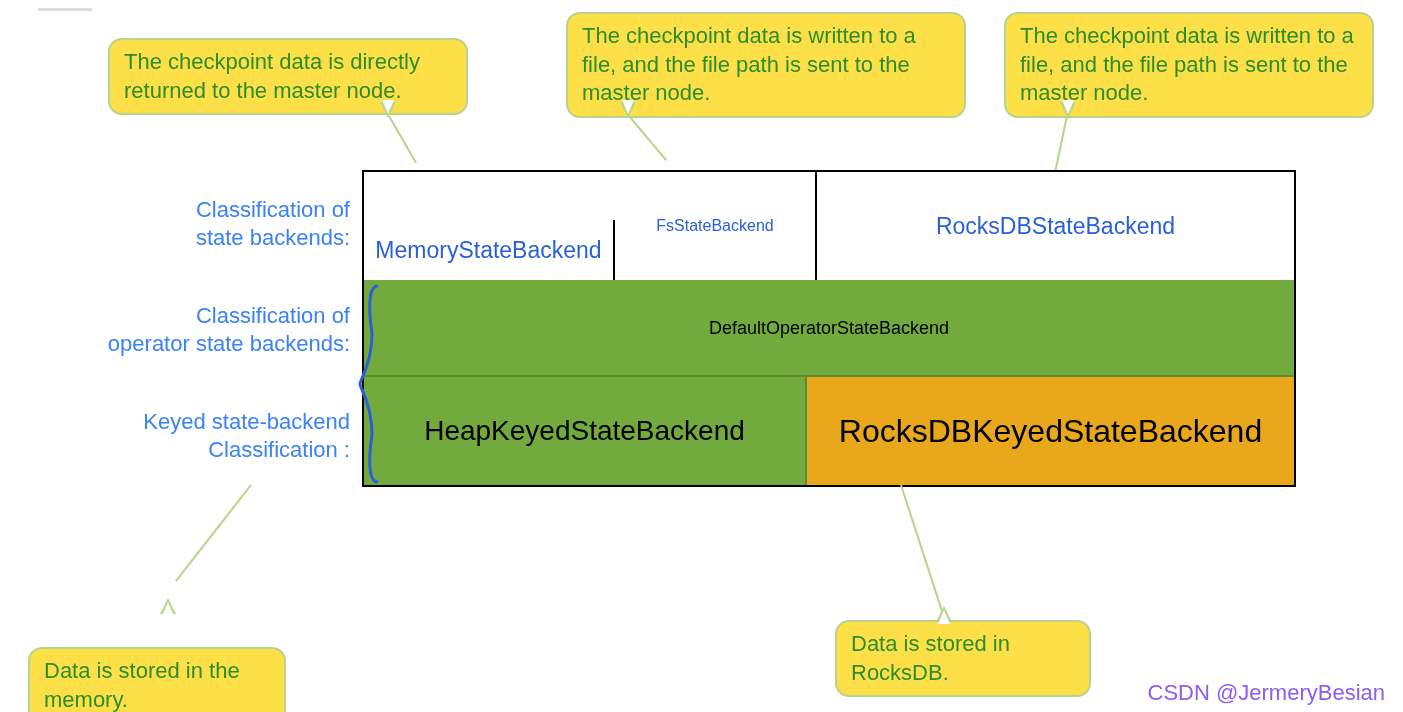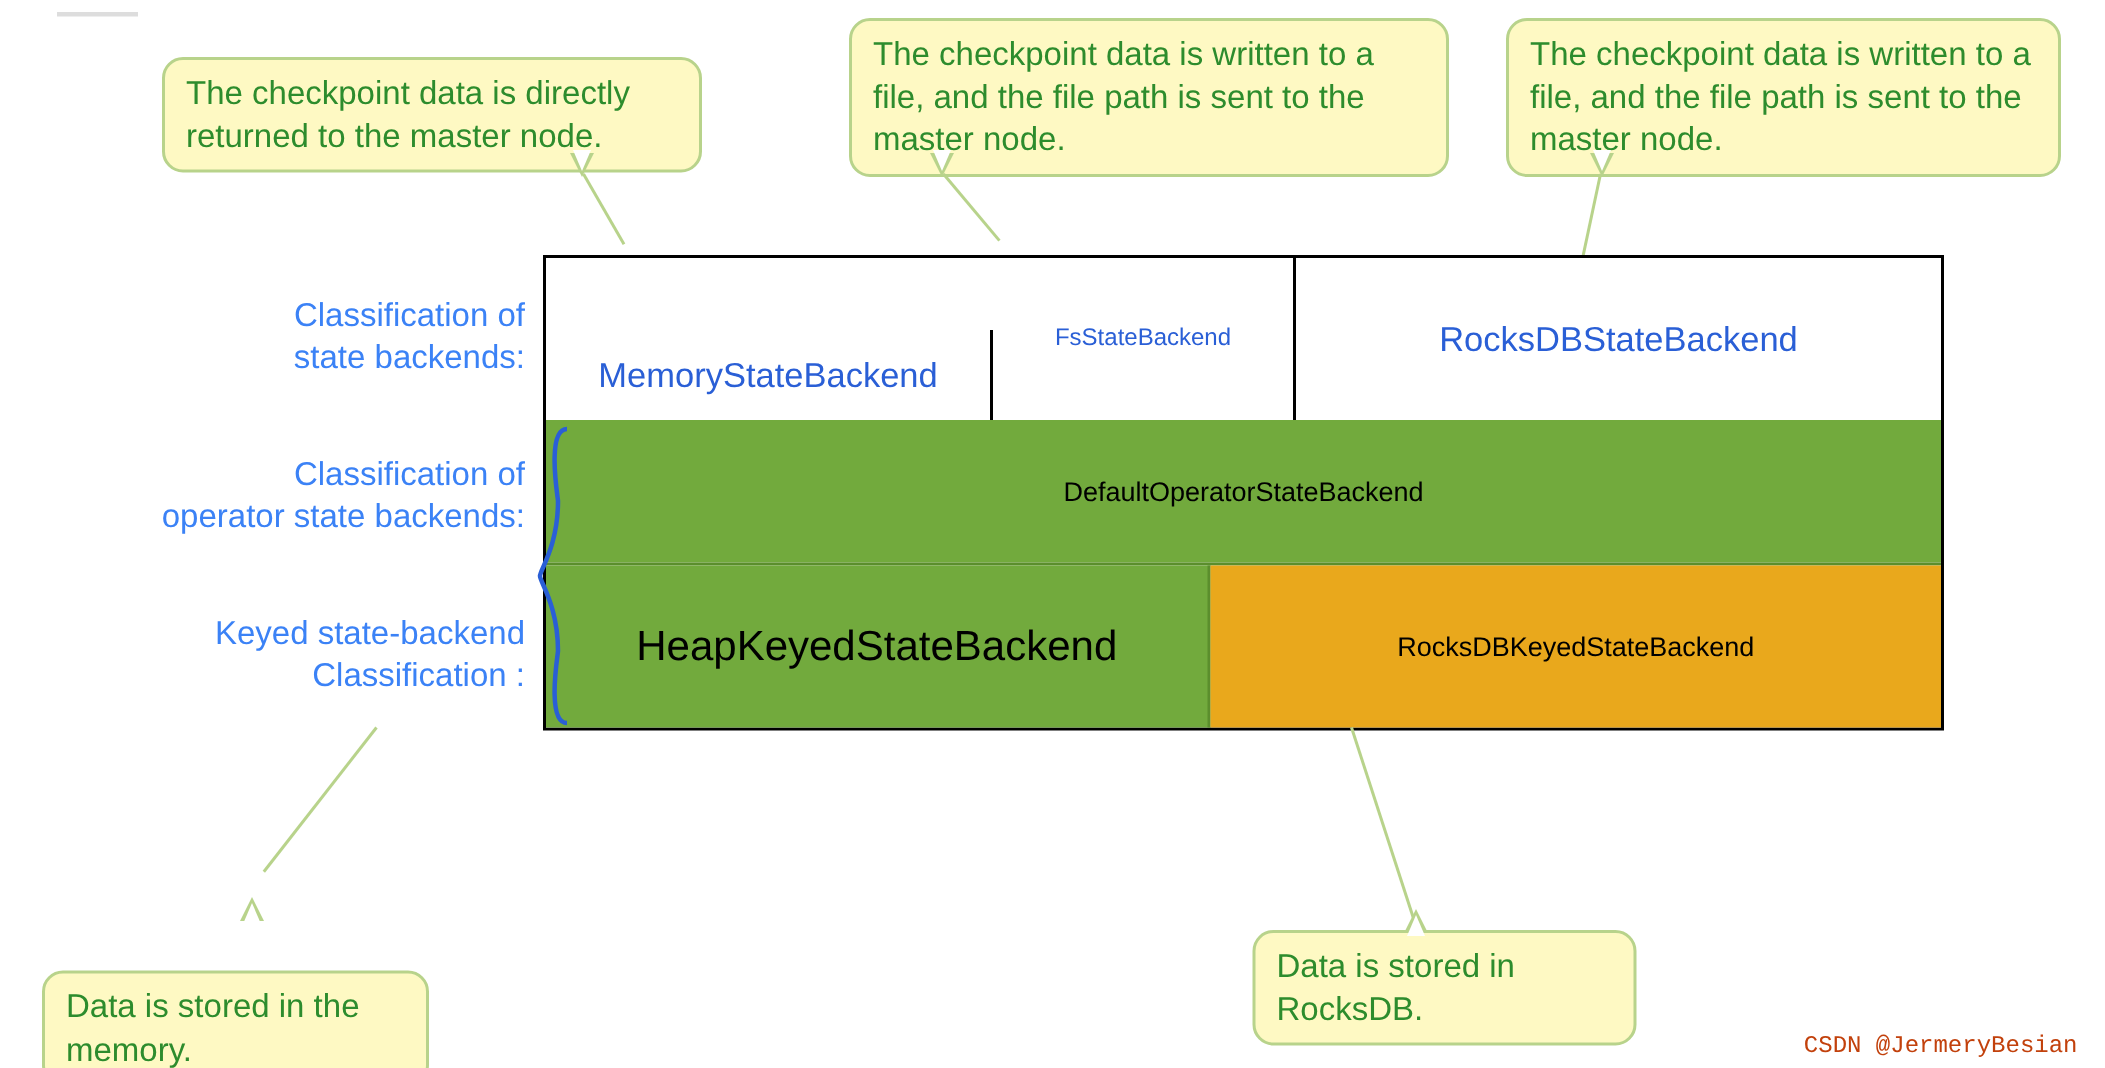--- a/index.html
+++ b/index.html
@@ -8,21 +8,21 @@
     height: 712px;
     position: relative;
     font-family: Arial, sans-serif;
     background: #ffffff;
   }
   .callout {
     position: absolute;
     border: 2px solid #b8d38b;
     border-radius: 14px;
     padding: 8px 14px;
-    background: #fef9c3;
+    background: #fde047;
     color: #2d8c2d;
     font-size: 22px;
     line-height: 1.3;
   }
   .callout-tail {
     position: absolute;
     width: 0; height: 0;
     border-left: 8px solid transparent;
     border-right: 8px solid transparent;
     border-top: 16px solid #b8d38b;
@@ -56,21 +56,21 @@
     top: 170px;
     width: 934px;
     border: 2px solid #000;
   }
   .row-top {
     display: flex;
     height: 108px;
     background: #fff;
   }
   .cell-mem {
-    width: 298px;
+    width: 251px;
     display: flex; align-items: center; justify-content: center;
     border-right: 2px solid #000;
     color: #2a5fd6;
     font-size: 23px;
     margin-top: 48px;
   }
   .cell-fs {
     width: 202px;
     display: flex; align-items: center; justify-content: center;
     border-right: 2px solid #000;
@@ -101,37 +101,37 @@
     background: #72aa3d;
     display: flex; align-items: center; justify-content: center;
     font-size: 28px;
     color: #000;
     border-right: 2px solid #5b8e2d;
   }
   .cell-rockskey {
     flex: 1;
     background: #e9a81c;
     display: flex; align-items: center; justify-content: center;
-    font-size: 18px;
+    font-size: 32px;
     color: #000;
   }
   .bracket {
     position: absolute;
     left: 358px;
     top: 284px;
     width: 24px;
     height: 200px;
   }
   .watermark {
     position: absolute;
     right: 18px;
     bottom: 6px;
-    font-size: 16px;
-    color: #c2410c;
-    font-family: Liberation Mono, monospace;
+    font-size: 22px;
+    color: #8b5cf6;
+    font-family: Liberation Sans, sans-serif;
   }
   .line-sketch {
     position: absolute;
     left: 38px;
     top: 8px;
     width: 54px;
     height: 3px;
     background: #ddd;
   }
   .pointer {

